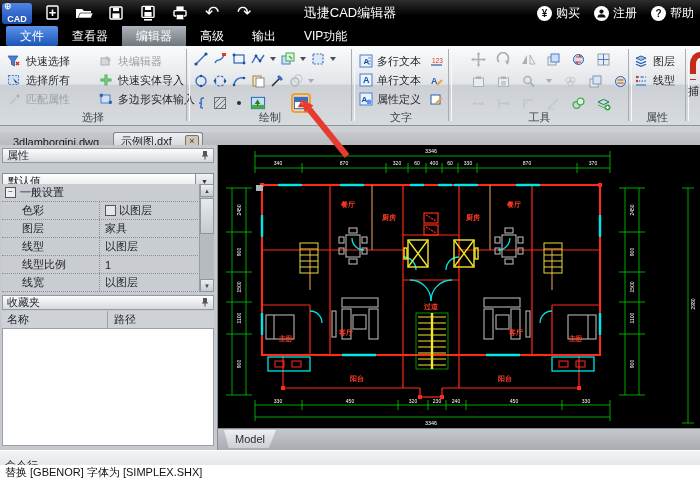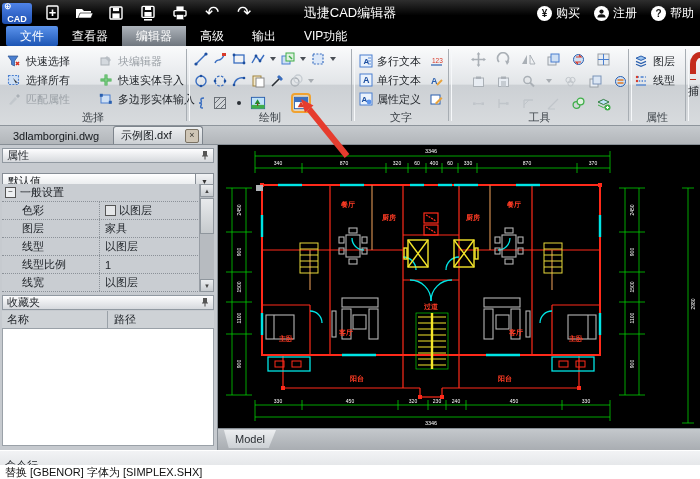--- a/index.html
+++ b/index.html
@@ -29,21 +29,21 @@
   .col{display:flex;flex-direction:column;}
   .rbtn{display:flex;align-items:flex-end;gap:4px;height:19px;font-size:11px;color:#1d2126;white-space:nowrap;}
   .rbtn.dis{color:#9aa0a6;}
   .irow{display:flex;align-items:center;height:22px;padding:0 4px;gap:3px;}
   .ic{width:16px;height:16px;display:flex;align-items:center;justify-content:center;flex:none;}
   .ic svg{display:block;}
   .caret{width:0;height:0;border-left:3px solid transparent;border-right:3px solid transparent;border-top:4px solid #4a4f55;margin:0 1px;}
   .caret.dis{border-top-color:#a8adb2;}
   .hl{outline:2px solid #f0a231;border-radius:2px;background:rgba(255,216,140,.35);}
   
-  .tabstrip{position:absolute;left:0;top:126px;width:700px;height:19px;background:linear-gradient(#c6cace,#b2b6ba);border-bottom:1px solid #878e95;box-sizing:border-box;}
+  .tabstrip{position:absolute;left:0;top:132px;width:700px;height:19px;background:linear-gradient(#c6cace,#b2b6ba);border-bottom:1px solid #878e95;box-sizing:border-box;}
   .dtab1{position:absolute;left:0;top:0;width:112px;height:19px;display:flex;align-items:center;justify-content:center;font-size:11px;color:#14181c;}
   .dtab2{position:absolute;left:113px;top:0;width:90px;height:18px;background:linear-gradient(#eef0f2,#ccd0d4);border:1px solid #7d848c;border-bottom:none;border-radius:3px 3px 0 0;display:flex;align-items:center;justify-content:space-between;padding:0 3px 0 7px;font-size:11px;color:#14181c;box-sizing:border-box;}
   .closebox{width:12px;height:12px;background:#cfc6b6;border:1px solid #7a7264;border-radius:2px;font-size:9px;line-height:10px;text-align:center;color:#3c3a34;}
   
   .leftpanel{position:absolute;left:0;top:145px;width:218px;height:305px;background:#c6cacf;border-right:1px solid #878e95;box-sizing:border-box;}
   .phdr{position:absolute;left:2px;right:3px;height:15px;background:linear-gradient(#fdfdfe,#d6d9dd);border:1px solid #9199a1;font-size:11px;color:#1d2126;display:flex;align-items:center;justify-content:space-between;padding:0 4px;box-sizing:border-box;}
   .pin{font-size:9px;color:#333;}
   .pdrop{position:absolute;left:2px;top:28px;right:3px;height:17px;background:linear-gradient(#fff,#e2e5e8);border:1px solid #868d95;font-size:11px;color:#14181c;display:flex;align-items:center;padding-left:5px;box-sizing:border-box;}
   .pdrop .dbtn{position:absolute;right:0;top:0;bottom:0;width:17px;background:linear-gradient(#f2f3f5,#cfd3d7);border-left:1px solid #868d95;display:flex;align-items:center;justify-content:center;font-size:7px;color:#333;}
   .pgrid{position:absolute;left:2px;top:39px;right:3px;height:108px;background:#c9cdd2;font-size:11px;color:#1d2126;}

